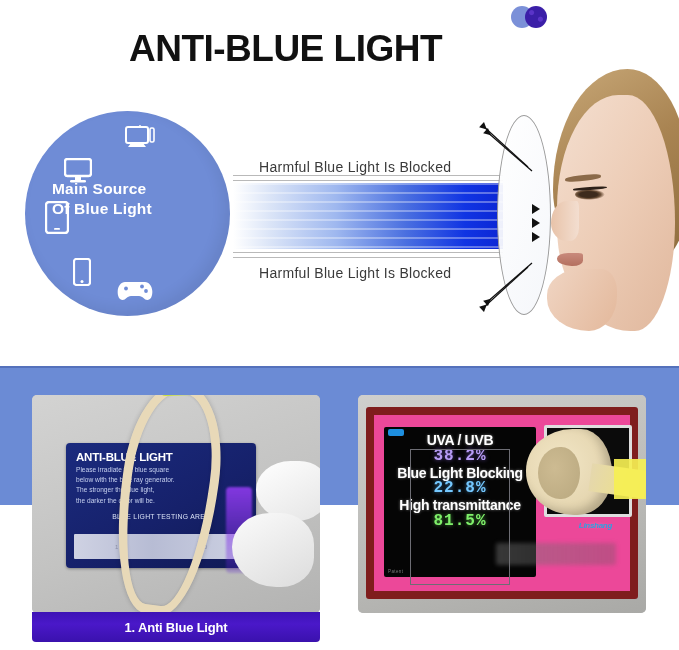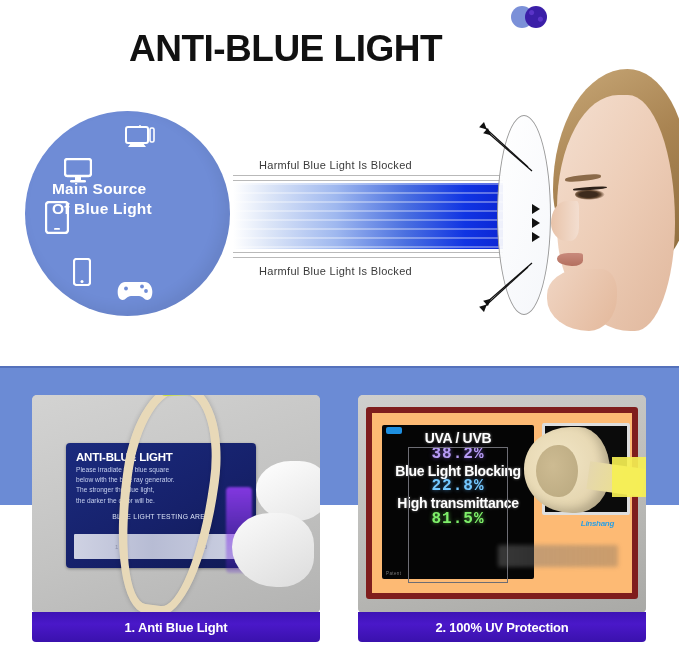--- a/index.html
+++ b/index.html
@@ -52,21 +52,21 @@
     content:""; position:absolute; inset:0;
     background: repeating-linear-gradient(to bottom,
        rgba(255,255,255,0.34) 0px, rgba(255,255,255,0.34) 2px,
        rgba(255,255,255,0) 2px, rgba(255,255,255,0) 9px);
   }
   .beam-edge { position:absolute; left:233px; width:270px; height:1px; background:#b9b9b9; }
   .beam-edge.t1 { top:80px; } .beam-edge.t2 { top:85px; }
   .beam-edge.b1 { top:157px; } .beam-edge.b2 { top:162px; }
 
   .beam-cap-top, .beam-cap-bot {
-    position:absolute; left:259px; font-size:11px; color:#3a3a3a;
+    position:absolute; left:259px; font-size:14px; color:#3a3a3a;
     letter-spacing:0.3px; white-space:nowrap;text-align:right;
   }
   .beam-cap-top { top:64px; }
   .beam-cap-bot { top:170px; }
 
   
   .lens {
     position:absolute; left:497px; top:20px; width:54px; height:200px;
     border:1.6px solid #9a9a9a; border-radius:50%;
     background: linear-gradient(110deg, rgba(255,255,255,0.97), rgba(244,246,250,0.9));
@@ -156,21 +156,21 @@
   .uvglow {
     position:absolute; right:68px; top:92px; width:26px; height:86px;
     background: linear-gradient(to bottom, rgba(150,60,245,.85), rgba(90,30,210,.25));
     border-radius:4px; filter: blur(1.2px);
   }
 
   
   .rp-bg { position:absolute; inset:0; background: linear-gradient(165deg,#cfcfcd 0%, #bdbdba 50%, #a9a9a6 100%); }
   .device {
     position:absolute; left:8px; top:12px; right:8px; bottom:14px;
-    background:#fdba74; border:6px solid #7f1d1d; border-radius:3px;
+    background:#ec4899; border:8px solid #7f1d1d; border-radius:3px;
   }
   .lcd {
     position:absolute; left:10px; top:12px; width:152px; bottom:14px;
     background:#050505; border-radius:2px; padding-top:6px;
   }
   .lcd-tab { position:absolute; left:4px; top:2px; width:16px; height:7px; background:#1e8fe0; border-radius:2px; }
   .lcd-line { text-align:center; font-family:"Liberation Sans", sans-serif; }
   .lcd-lbl  { color:#ffffff; font-weight:bold; font-size:14px; line-height:1.05; letter-spacing:-0.3px;
               text-shadow:0 0 3px rgba(255,255,255,.45); }
   .lcd-val  { font-family:"Liberation Mono", monospace; font-size:16px; line-height:1.12; font-weight:bold; letter-spacing:1px; }
@@ -362,15 +362,14 @@
         </div>
         <div class="dev-window"></div>
         <div class="spec-frame"></div>
         <div class="spec-temple"></div>
         <div class="tape"></div>
         <div class="brandmark">Linshang</div>
         <div class="blurtext"></div>
       </div>
     </div>
   </div>
-  <div class="caption right">2. 100% UV Protection</div>
 
 </div>
 
 </body></html>

